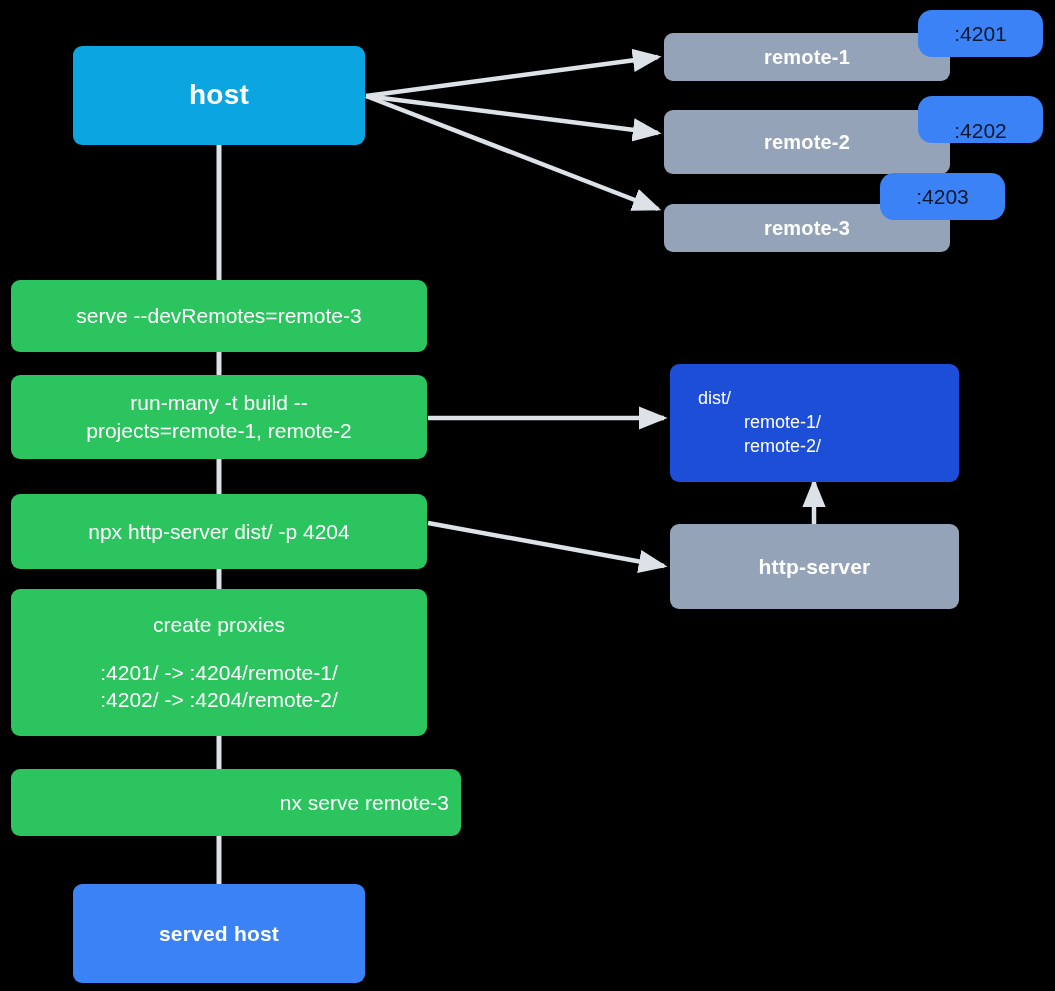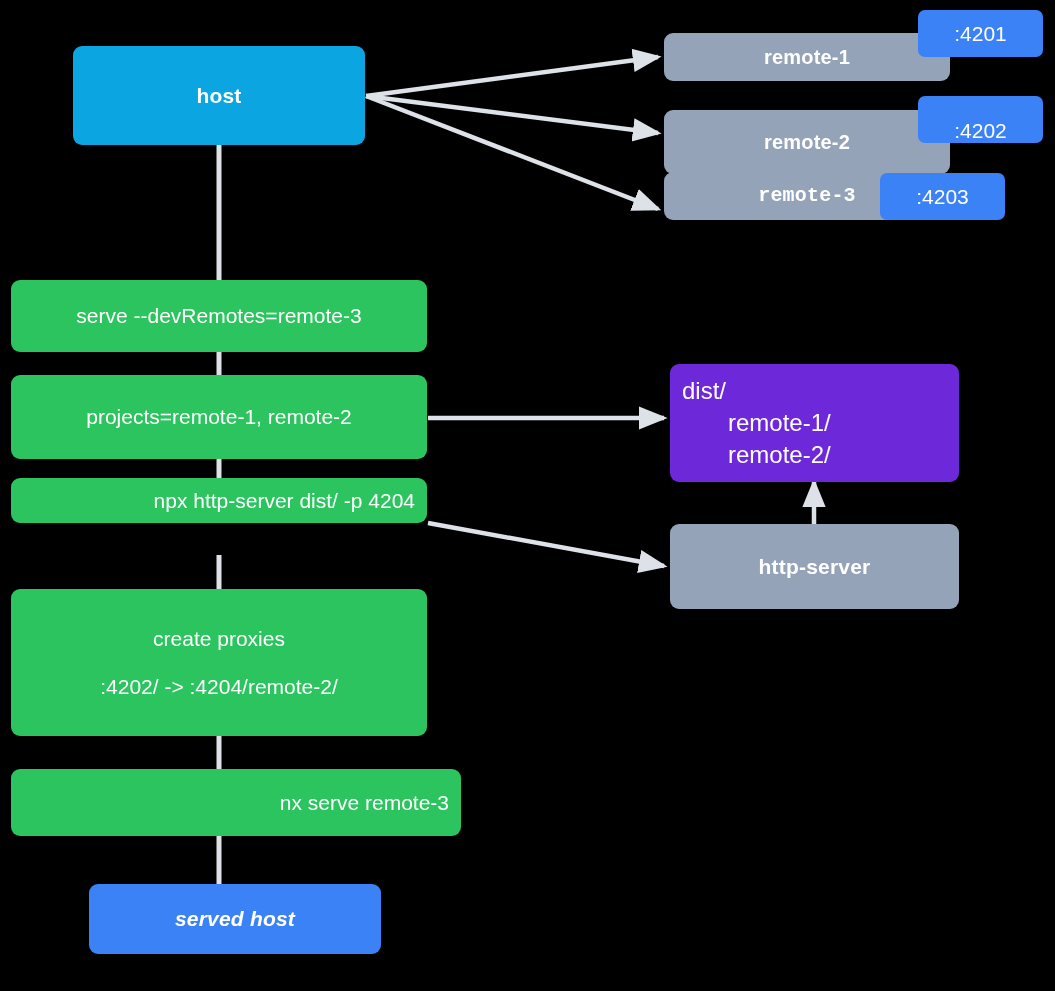--- a/index.html
+++ b/index.html
@@ -36,60 +36,60 @@
     align-items: center;
     justify-content: center;
     text-align: center;
     color: #ffffff;
     line-height: 1.32;
     padding: 6px 12px;
   }
   .node.host {
     background: #0ba5e2;
     font-weight: bold;
-    font-size: 21px;
+    font-size: 28px;
     letter-spacing: 0.2px;
   }
   .node.served {
     background: #3b82f6;
     font-weight: bold;
     font-size: 21px;
     letter-spacing: 0.2px;
   }
   .node.cmd {
     background: #2bc45e;
     font-size: 21px;
     font-weight: 400;
   }
   .node.remote {
     background: #94a3b8;
     font-weight: bold;
     font-size: 20px;
     letter-spacing: 0.2px;
   }
   .node.artifact {
-    background: #6d28d9;
+    background: #1d4ed8;
     font-weight: 400;
-    font-size: 24px;
+    font-size: 18px;
     align-items: flex-start;
     justify-content: center;
     text-align: left;
-    padding-left: 12px;
+    padding-left: 28px;
   }
   .node.server {
     background: #94a3b8;
     font-weight: bold;
     font-size: 21px;
     letter-spacing: 0.2px;
   }
   .badge {
     position: absolute;
     background: #3b82f6;
-    color: #ffffff;
-    border-radius: 7px;
+    color: #0f172a;
+    border-radius: 14px;
     font-size: 21px;
     font-weight: 400;
     display: flex;
     align-items: center;
     justify-content: center;
     z-index: 5;
   }
   .cmd-line { display: block; white-space: pre; }
   .cmd-spacer { display: block; height: 20px; }
   .art-line { display: block; white-space: pre; }
@@ -140,50 +140,52 @@
     <span>:4201</span>
   </div>
 
   <div class="node remote" style="left:664px; top:110px; width:286px; height:64px;">
     <span>remote-2</span>
   </div>
   <div class="badge" style="left:918px; top:96px; width:125px; height:47px;align-items:flex-end;">
     <span>:4202</span>
   </div>
 
-  <div class="node remote" style="left:664px; top:172px; width:286px; height:48px;font-family:Liberation Mono, monospace;">
+  <div class="node remote" style="left:664px; top:204px; width:286px; height:48px;">
     <span>remote-3</span>
   </div>
   <div class="badge" style="left:880px; top:173px; width:125px; height:47px;">
     <span>:4203</span>
   </div>
 
   <div class="node cmd" style="left:11px; top:280px; width:416px; height:72px;">
     <span class="cmd-line">serve --devRemotes=remote-3</span>
   </div>
 
   <div class="node cmd" style="left:11px; top:375px; width:416px; height:84px;">
+    <span class="cmd-line">run-many -t build --</span>
     <span class="cmd-line">projects=remote-1, remote-2</span>
   </div>
 
-  <div class="node cmd" style="left:11px; top:478px; width:416px; height:45px;align-items:flex-end;">
+  <div class="node cmd" style="left:11px; top:494px; width:416px; height:75px;">
     <span class="cmd-line">npx http-server dist/ -p 4204</span>
   </div>
 
   <div class="node cmd" style="left:11px; top:589px; width:416px; height:147px;">
     <span class="cmd-line">create proxies</span>
     <span class="cmd-spacer"></span>
+    <span class="cmd-line">:4201/ -&gt; :4204/remote-1/</span>
     <span class="cmd-line">:4202/ -&gt; :4204/remote-2/</span>
   </div>
 
   <div class="node cmd" style="left:11px; top:769px; width:450px; height:67px;align-items:flex-end;">
     <span class="cmd-line">nx serve remote-3</span>
   </div>
 
-  <div class="node served" style="left:89px; top:884px; width:292px; height:70px;font-style:italic;">
+  <div class="node served" style="left:73px; top:884px; width:292px; height:99px;">
     <span>served host</span>
   </div>
 
   <div class="node artifact" style="left:670px; top:364px; width:289px; height:118px;">
     <span class="art-line">dist/</span>
     <span class="art-line art-indent">remote-1/</span>
     <span class="art-line art-indent">remote-2/</span>
   </div>
 
   <div class="node server" style="left:670px; top:524px; width:289px; height:85px;">

